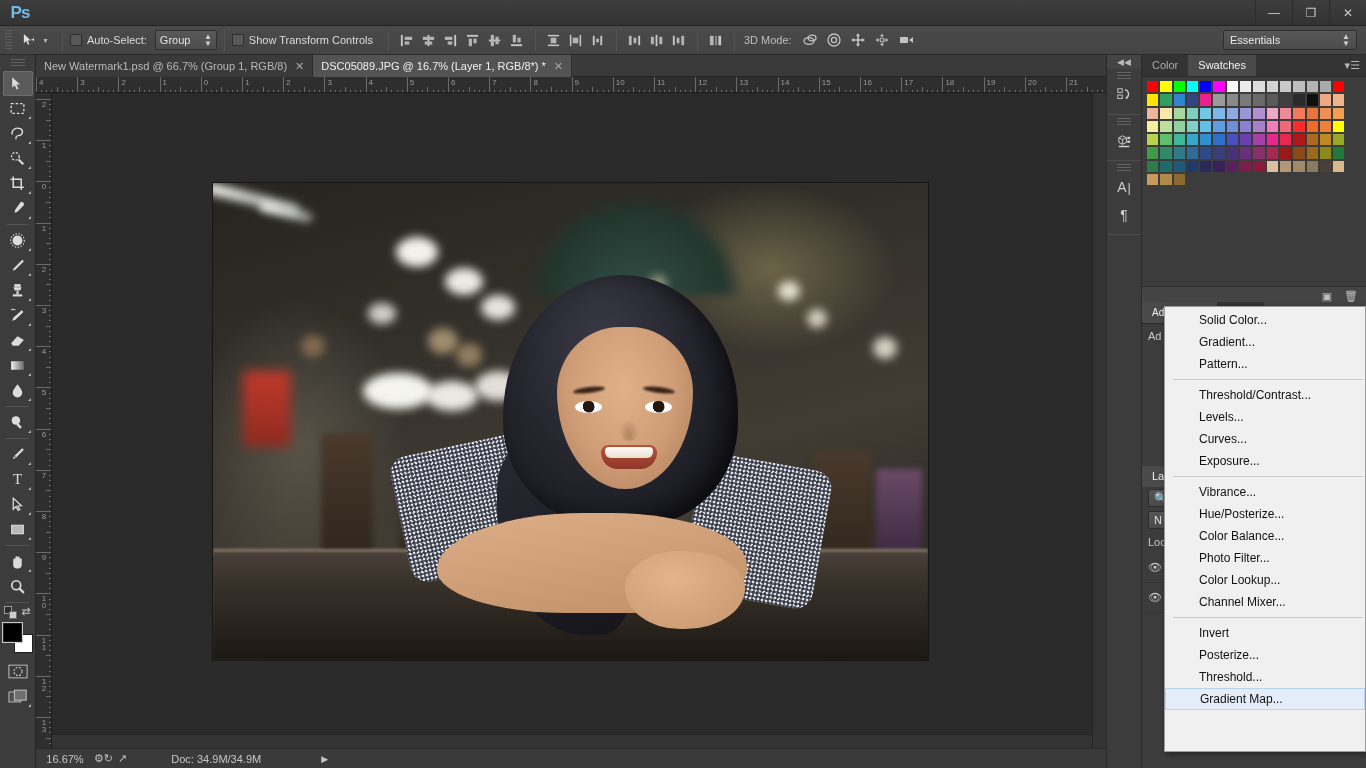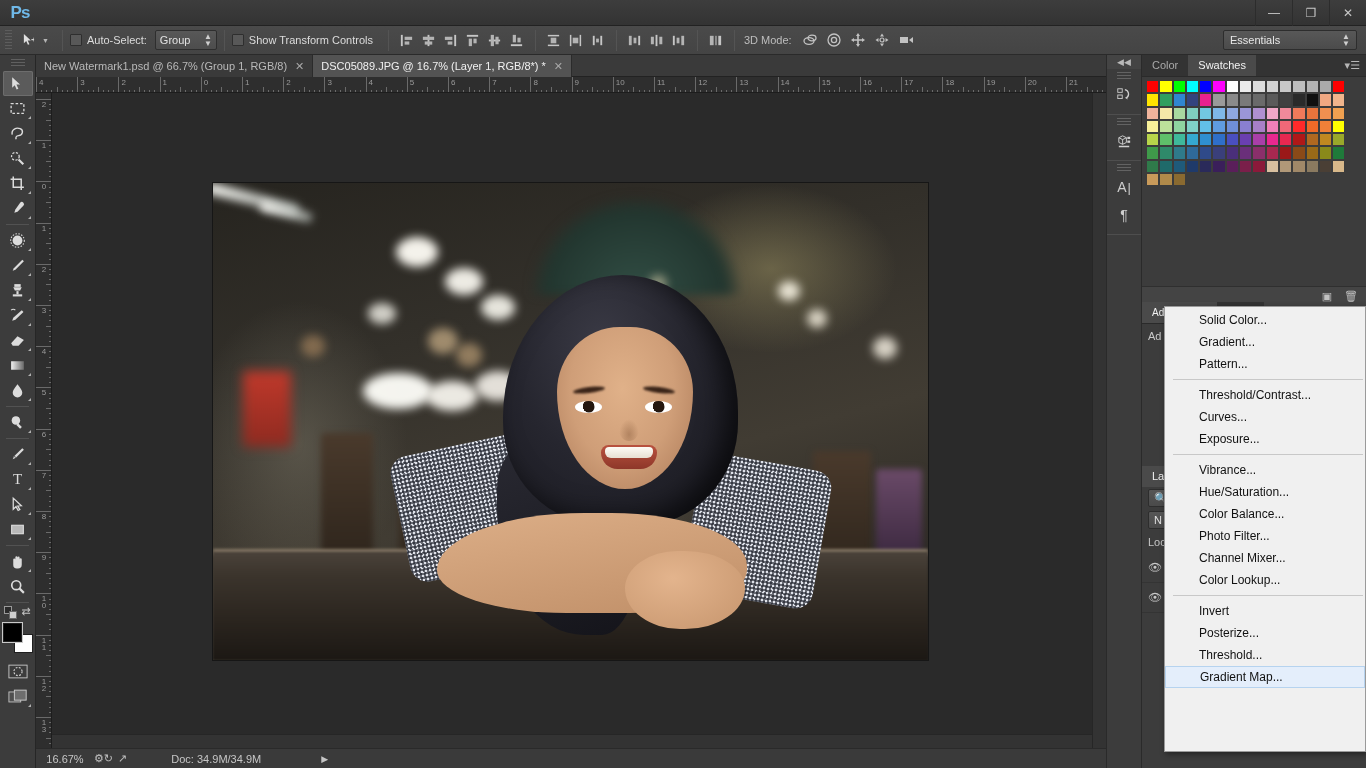--- a/index.html
+++ b/index.html
@@ -1348,27 +1348,28 @@
 
   </div>
 </div>
 
 <div class="adjmenu" id="adjmenu">
     <div class="adjmenu-item">Solid Color...</div>
     <div class="adjmenu-item">Gradient...</div>
     <div class="adjmenu-item">Pattern...</div>
     <div class="adjmenu-sep"></div>
     <div class="adjmenu-item">Threshold/Contrast...</div>
+    <div class="adjmenu-item">Levels...</div>
     <div class="adjmenu-item">Curves...</div>
     <div class="adjmenu-item">Exposure...</div>
     <div class="adjmenu-sep"></div>
     <div class="adjmenu-item">Vibrance...</div>
-    <div class="adjmenu-item">Hue/Saturation...</div>
+    <div class="adjmenu-item">Hue/Posterize...</div>
     <div class="adjmenu-item">Color Balance...</div>
     <div class="adjmenu-item">Photo Filter...</div>
+    <div class="adjmenu-item">Color Lookup...</div>
     <div class="adjmenu-item">Channel Mixer...</div>
-    <div class="adjmenu-item">Color Lookup...</div>
     <div class="adjmenu-sep"></div>
     <div class="adjmenu-item">Invert</div>
     <div class="adjmenu-item">Posterize...</div>
     <div class="adjmenu-item">Threshold...</div>
     <div class="adjmenu-item hl">Gradient Map...</div>
   </div>
 
 </body></html>

